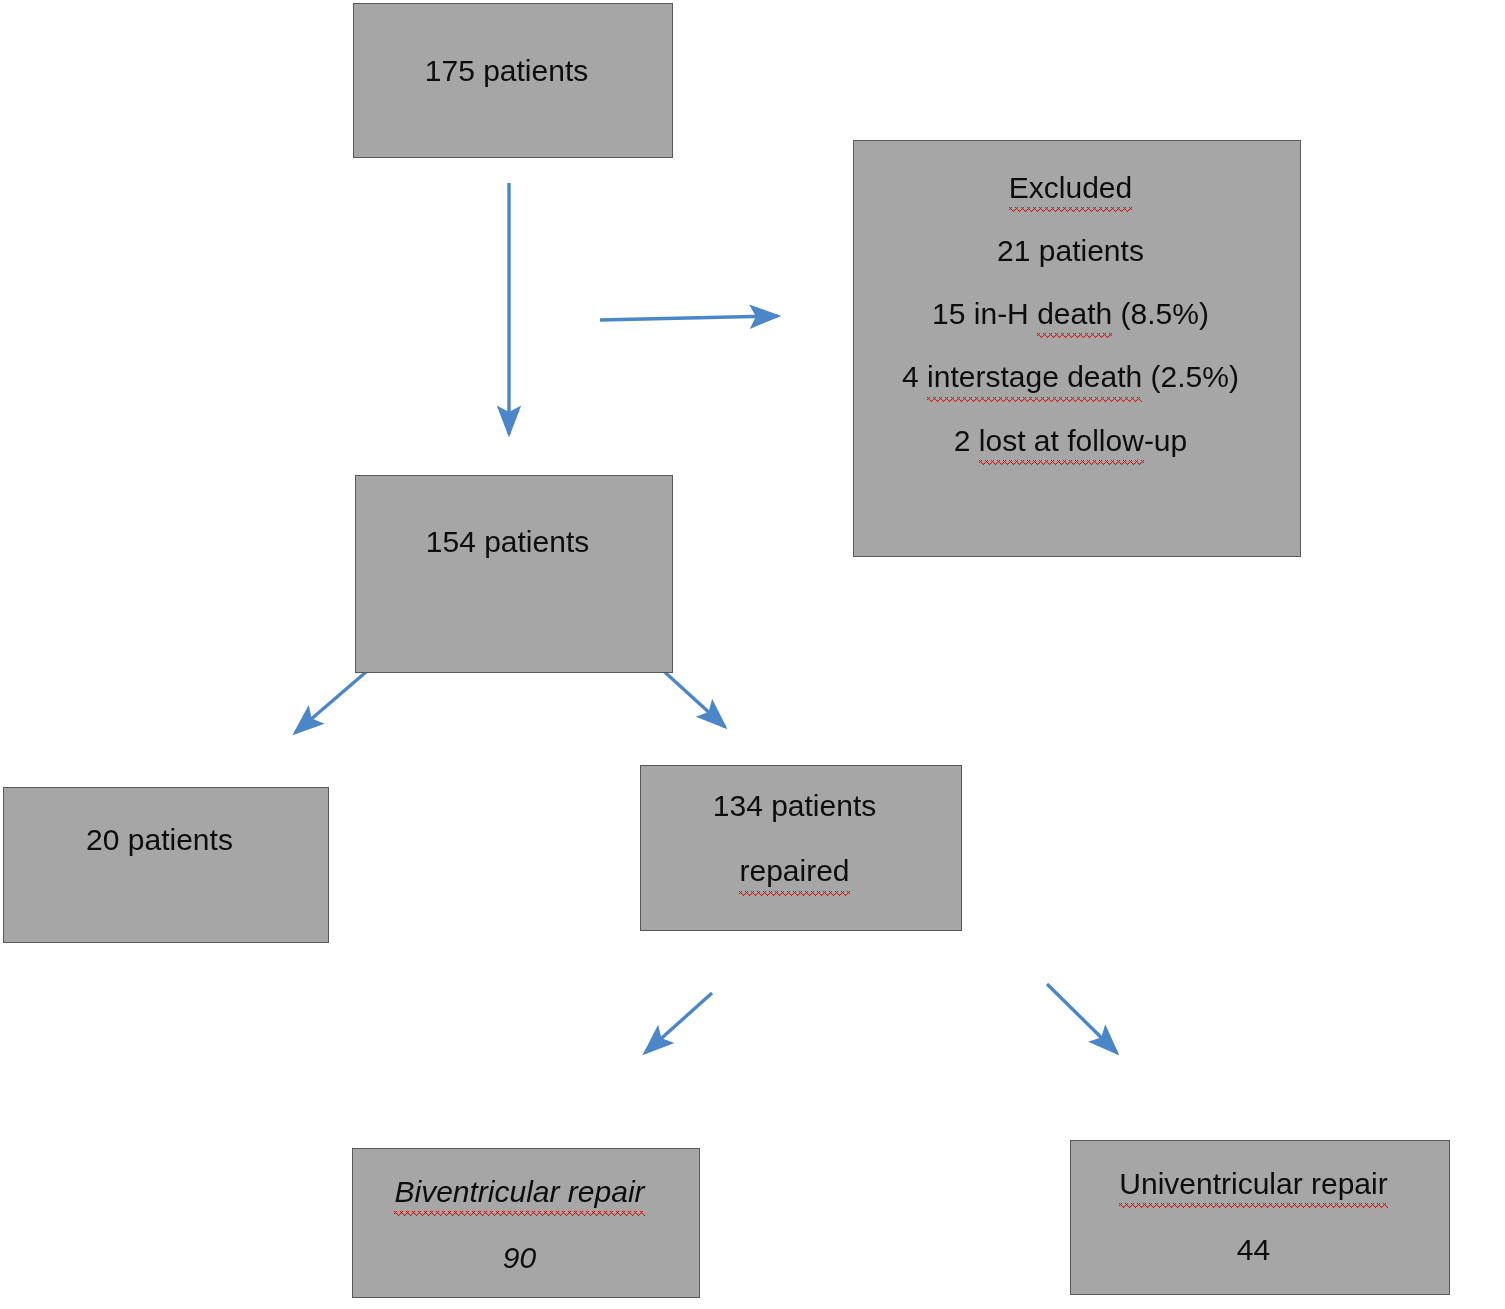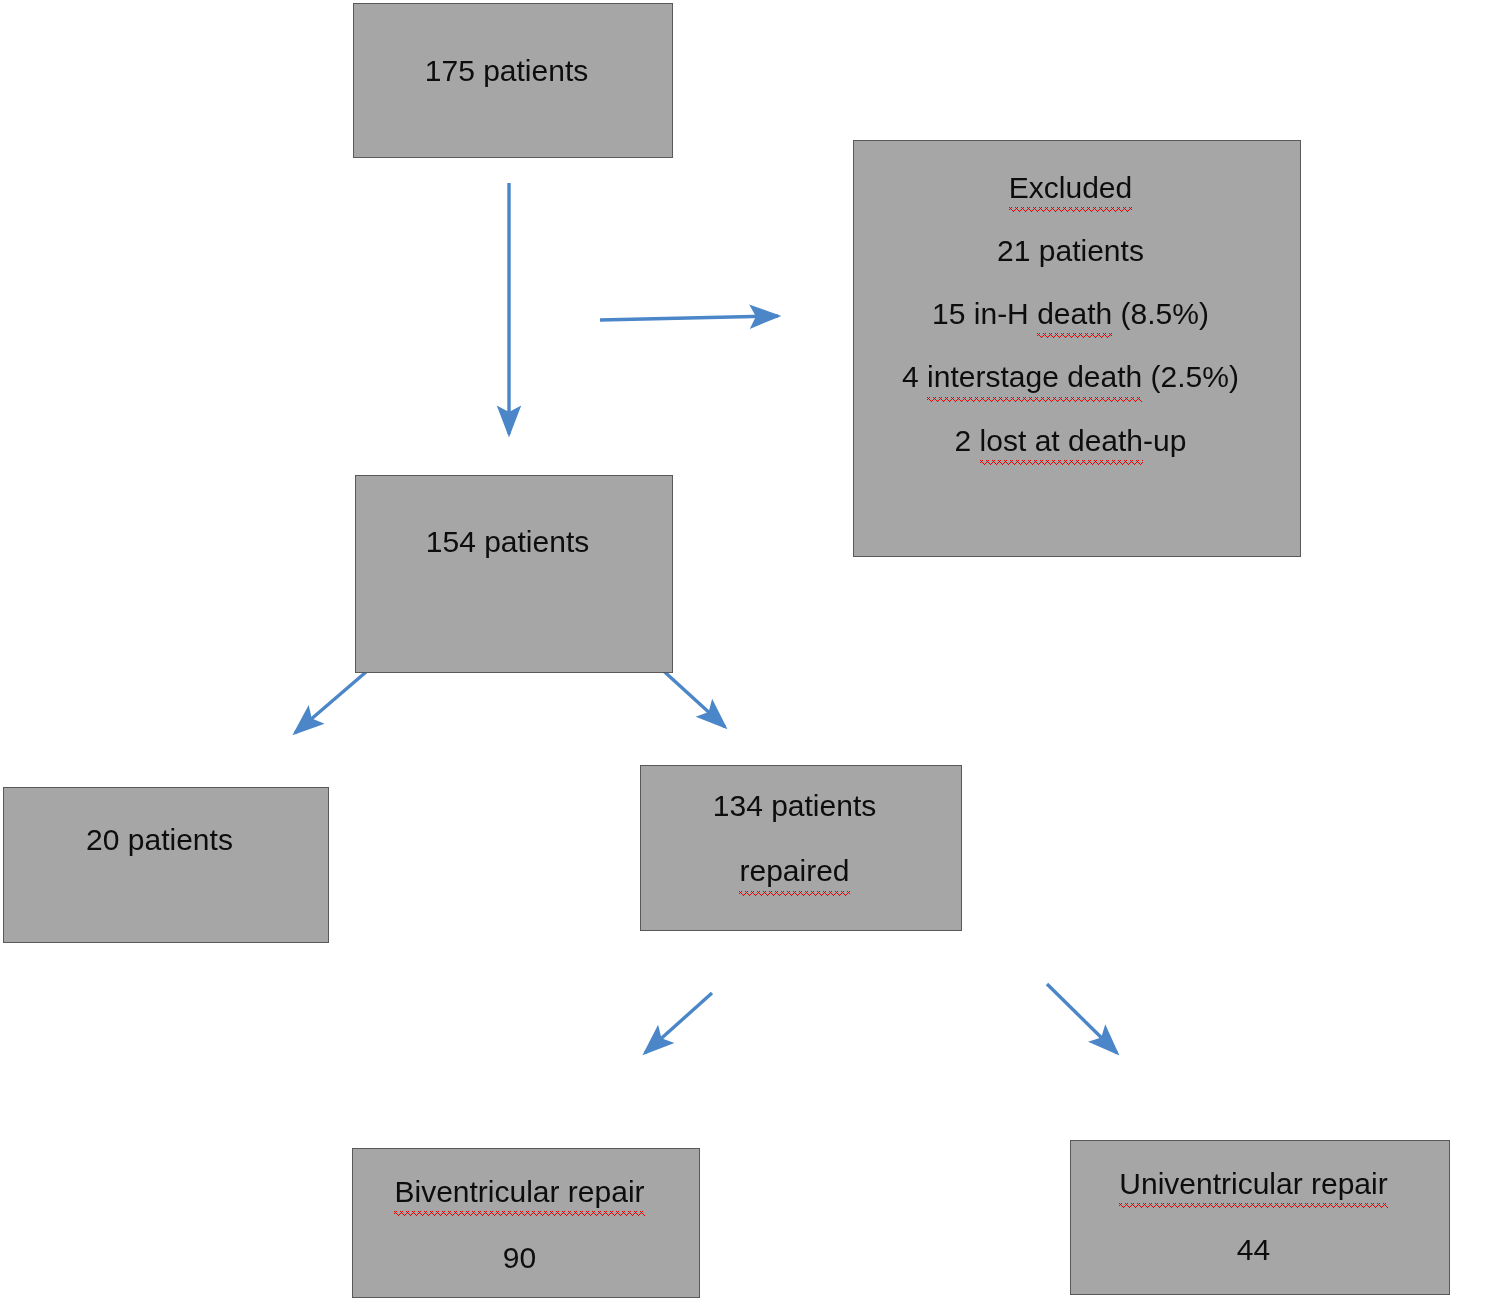--- a/index.html
+++ b/index.html
@@ -78,21 +78,21 @@
   #node-154        { left: 355px; top: 475px;  width: 318px; height: 198px; }
   #node-154 .lines { top: 45px; }
 
   #node-20        { left: 3px;   top: 787px;  width: 326px; height: 156px; }
   #node-20 .lines { top: 31px; }
 
   #node-134        { left: 640px; top: 765px;  width: 322px; height: 166px; text-decoration: underline; }
   #node-134 .lines { top: 19px; }
   #node-134 .line  { margin-bottom: 24px; }
 
-  #node-biv        { left: 352px; top: 1148px; width: 348px; height: 150px; }
+  #node-biv        { left: 352px; top: 1148px; width: 348px; height: 150px; font-style: italic; }
   #node-biv .lines { top: 22px; }
   #node-biv .line  { margin-bottom: 24px; }
 
   #node-uni        { left: 1070px; top: 1140px; width: 380px; height: 155px; }
   #node-uni .lines { top: 22px; }
   #node-uni .line  { margin-bottom: 24px; }
 </style>
 </head>
 <body>
 
@@ -117,21 +117,21 @@
       <span class="line">175 patients</span>
     </div>
   </div>
 
   <div class="node" id="node-excluded">
     <div class="lines">
       <span class="line"><span class="sq">Excluded</span></span>
       <span class="line">21 patients</span>
       <span class="line"><span>15 in-H </span><span class="sq">death</span><span> (8.5%)</span></span>
       <span class="line"><span>4 </span><span class="sq">interstage death</span><span> (2.5%)</span></span>
-      <span class="line"><span>2 </span><span class="sq">lost at death</span><span>-up</span></span>
+      <span class="line"><span>2 </span><span class="sq">lost at follow</span><span>-up</span></span>
     </div>
   </div>
 
   <div class="node" id="node-154">
     <div class="lines">
       <span class="line">154 patients</span>
     </div>
   </div>
 
   <div class="node" id="node-20">

